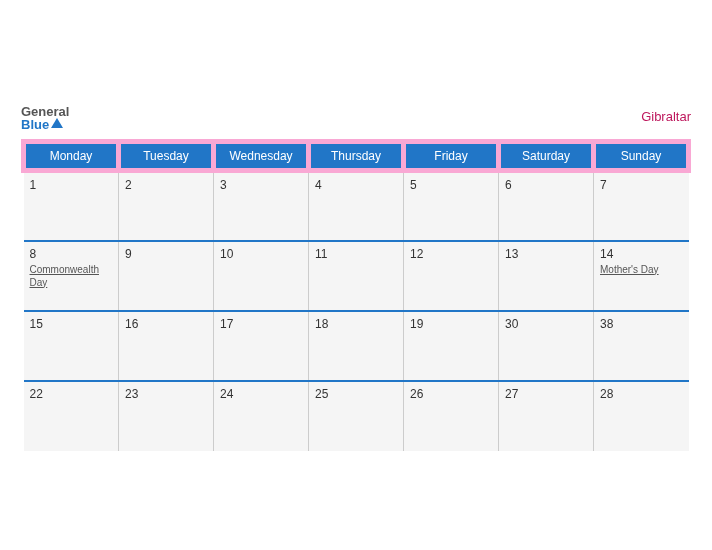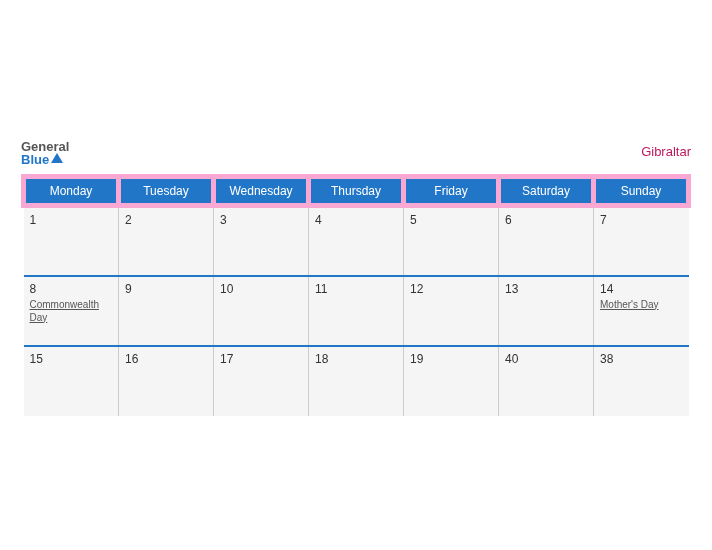--- a/index.html
+++ b/index.html
@@ -213,21 +213,44 @@
           <td>
             <span class="day-number">17</span>
           </td>
           <td>
             <span class="day-number">18</span>
           </td>
           <td>
             <span class="day-number">19</span>
           </td>
           <td>
-            <span class="day-number">40</span>
+            <span class="day-number">30</span>
           </td>
           <td>
             <span class="day-number">38</span>
+          </td>
+        </tr>
+        <tr>
+          <td>
+            <span class="day-number">22</span>
+          </td>
+          <td>
+            <span class="day-number">23</span>
+          </td>
+          <td>
+            <span class="day-number">24</span>
+          </td>
+          <td>
+            <span class="day-number">25</span>
+          </td>
+          <td>
+            <span class="day-number">26</span>
+          </td>
+          <td>
+            <span class="day-number">27</span>
+          </td>
+          <td>
+            <span class="day-number">28</span>
           </td>
         </tr>
       </tbody>
   </table>
 </div>
 
 </body></html>

